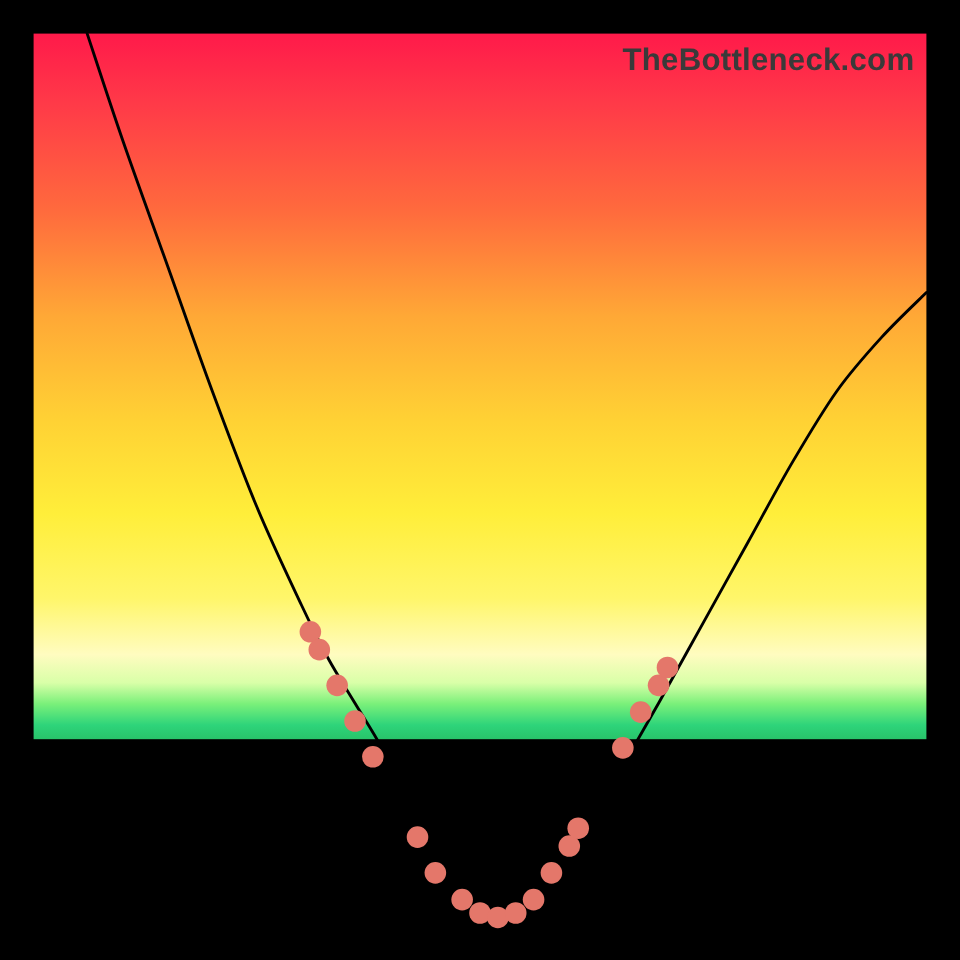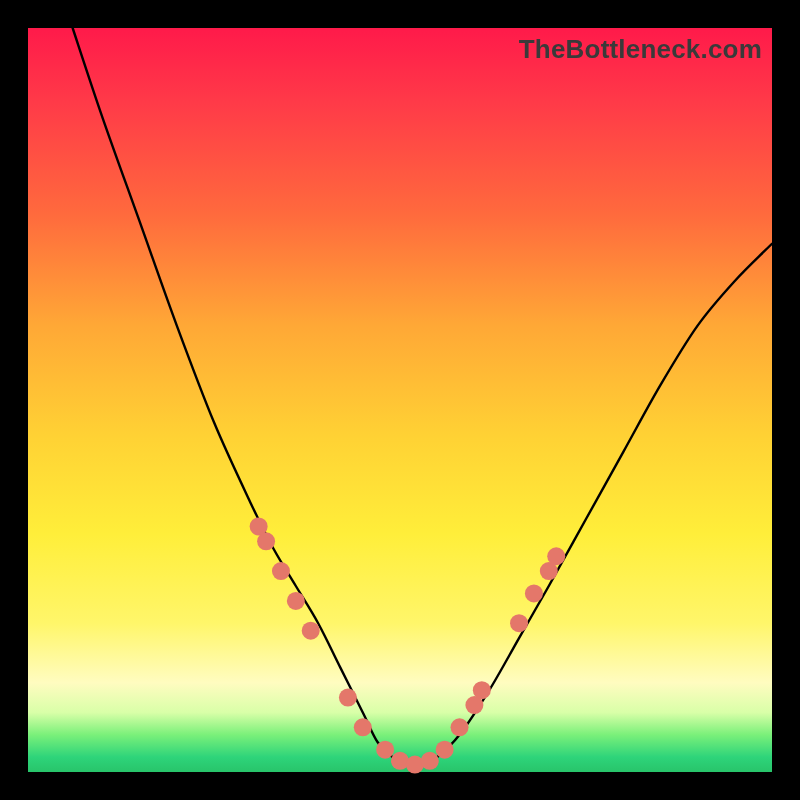--- a/index.html
+++ b/index.html
@@ -15,21 +15,21 @@
     position: relative;
     width: 800px;
     height: 800px;
     background: #000;
   }
   .plot {
     position: absolute;
     left: 28px;
     top: 28px;
     width: 744px;
-    height: 744px;
+    height: 588px;
     
     background: linear-gradient(
       to bottom,
       #ff1a4a 0%,
       #ff3a48 10%,
       #ff6a3d 25%,
       #ffa836 40%,
       #ffd234 55%,
       #ffee3a 68%,
       #fff66a 80%,

